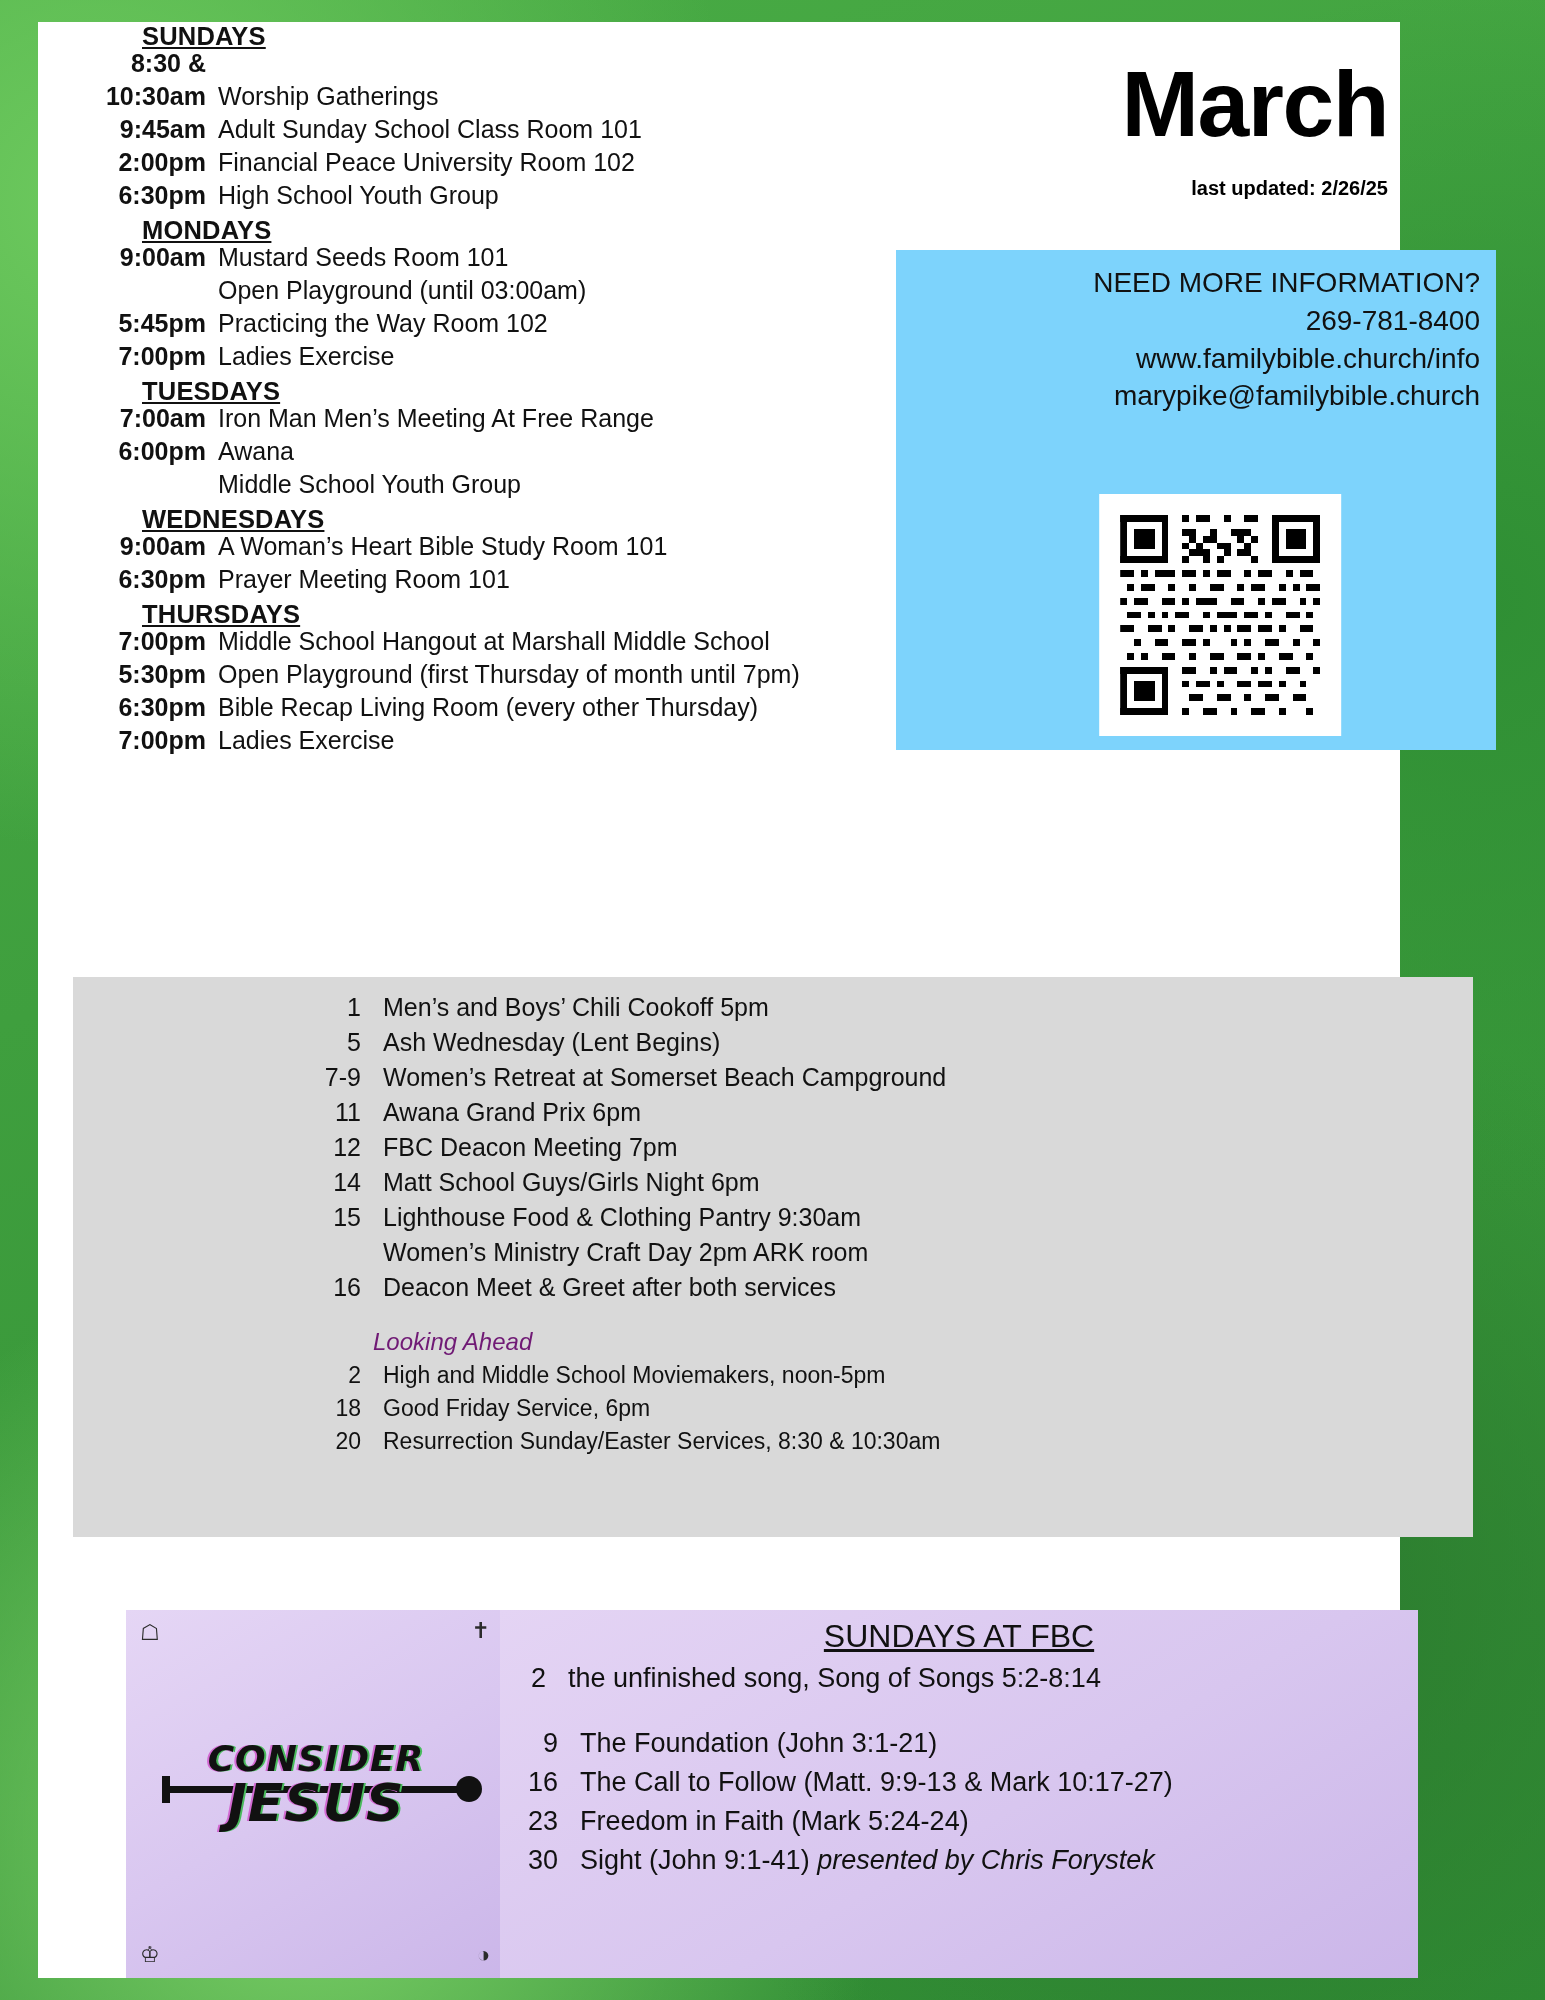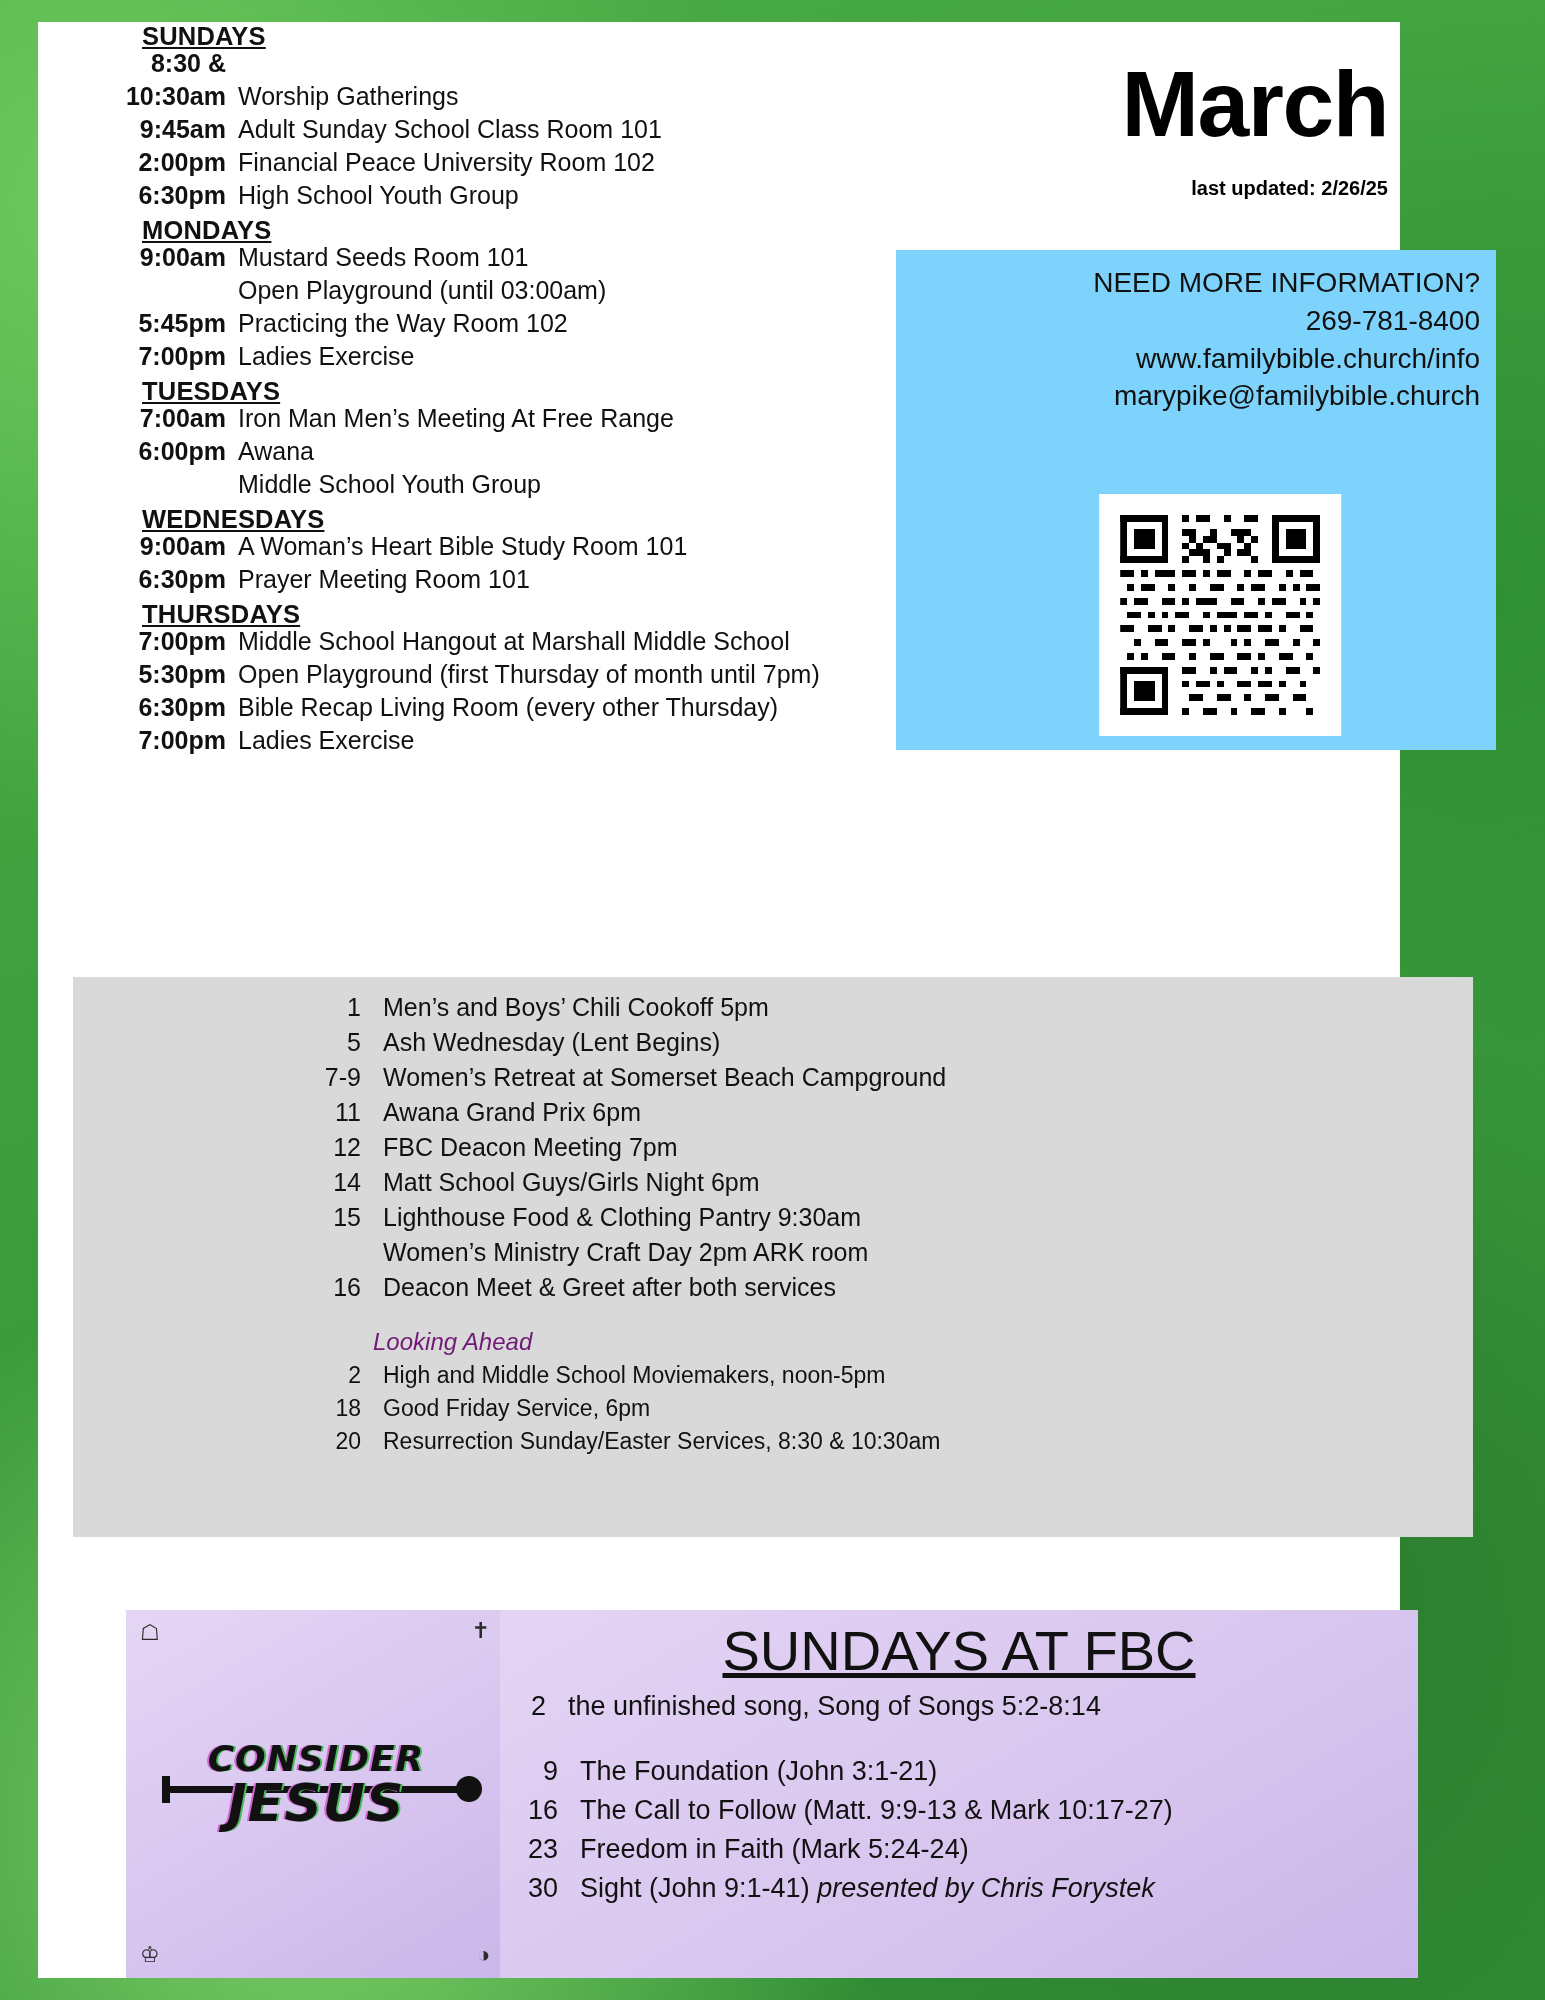--- a/index.html
+++ b/index.html
@@ -28,21 +28,20 @@
   .day-head {
     font-weight:bold; font-size:25.5px; color:#111;
     text-decoration:underline; letter-spacing:.2px;
     margin-left:104px;
   }
   .row { display:flex; align-items:flex-start; line-height:1.0; }
   .time {
     width:180px; text-align:right; font-weight:bold;
     font-size:25px; color:#111; padding-right:12px;
     flex:0 0 180px;
-    margin-left:20px;
   }
   .desc { font-size:25px; color:#111; }
   .sch-line { margin-bottom:8px; }
 
   
   .march-title {
     position:absolute; right:12px; top:38px;
     font-size:93px; font-weight:bold; line-height:.95;
     letter-spacing:-1.5px; color:#000; text-align:right;
   }
@@ -118,21 +117,21 @@
   .consider-dot-l { position:absolute; left:36px; top:166px; width:8px; height:27px; background:#111; }
   .consider-dot-r { position:absolute; left:330px; top:166px; width:26px; height:26px; border-radius:50%; background:#111; }
 
   .sundays {
     position:absolute; left:462px; top:1588px;
     width:918px; height:368px;
     background:linear-gradient(150deg,#e4d4f4 0%, #d8c6ef 55%, #cbb6e9 100%);
     padding-top:8px;
   }
   .sundays h2 {
-    margin:0; text-align:center; font-size:56px; font-weight:normal;
+    margin:0; text-align:center; font-size:32px; font-weight:normal;
     color:#111; text-decoration:underline; letter-spacing:0px;
   }
   .s-row { display:flex; align-items:flex-start; margin-top:8px; }
   .s-date { width:80px; text-align:right; padding-right:22px; font-size:27px; color:#111; flex:0 0 80px; }
   .s-text { font-size:27px; color:#111; }
   .s-row.first .s-date { width:68px; flex:0 0 68px; }
   .ital { font-style:italic; }
   .spacer { height:26px; }
 </style>
 </head>

